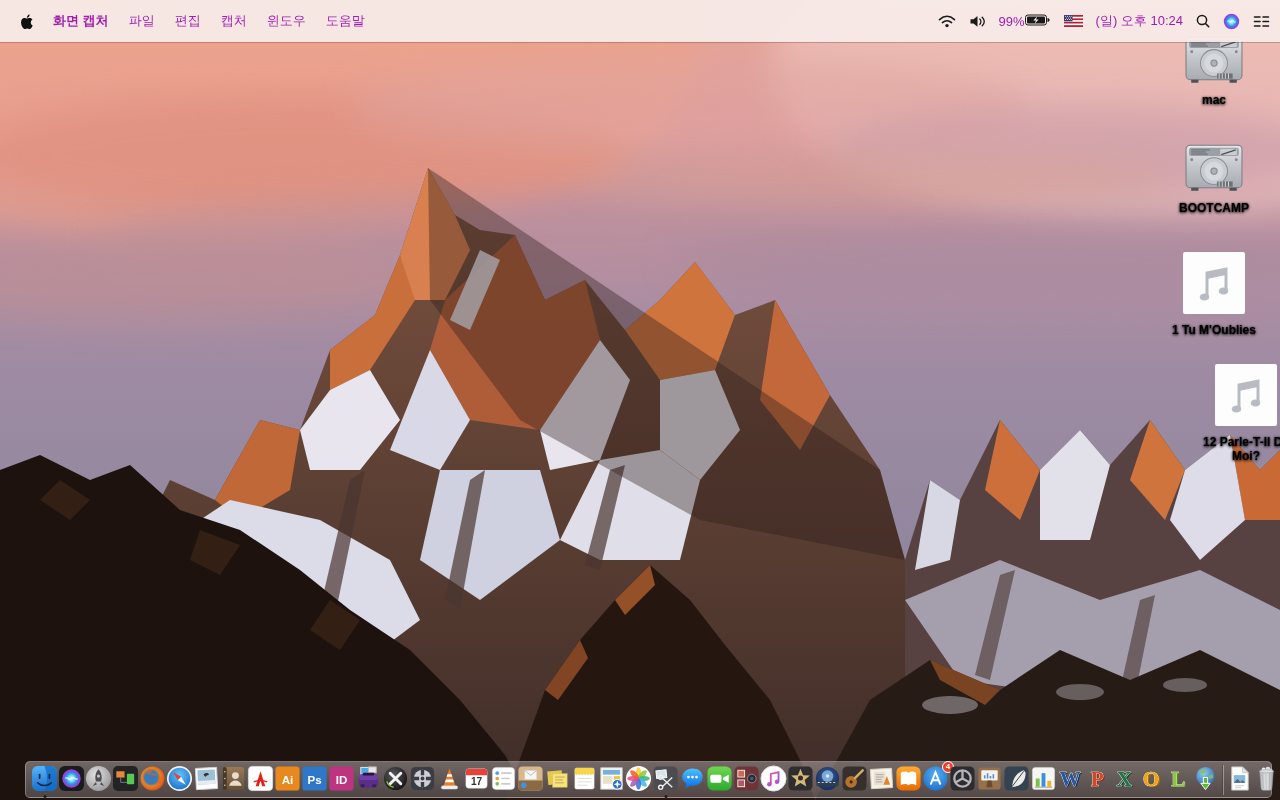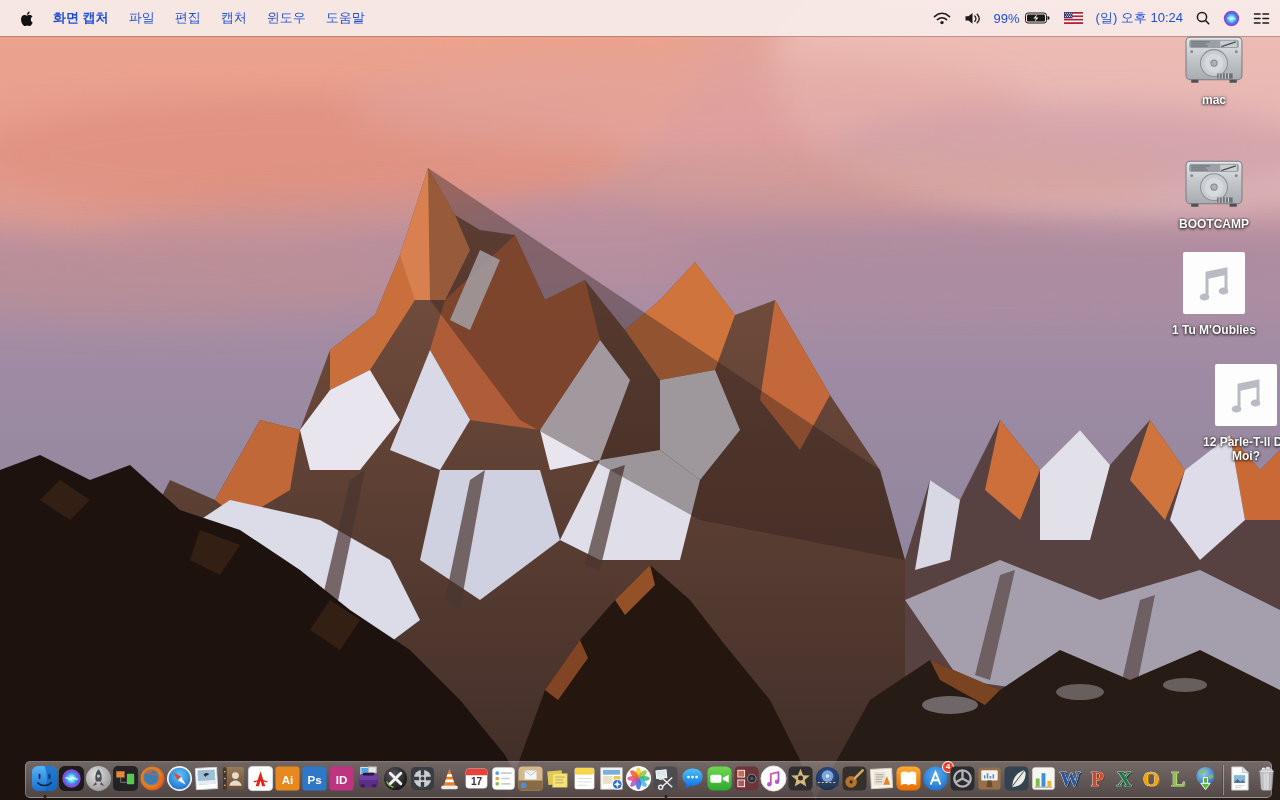--- a/index.html
+++ b/index.html
@@ -1,36 +1,36 @@
 <!DOCTYPE html>
 <html><head>
 <meta charset="utf-8">
 <style>
   *{margin:0;padding:0;box-sizing:border-box}
   html,body{width:1280px;height:800px;overflow:hidden;background:#8f8298;
     font-family:"Liberation Sans","DejaVu Sans",sans-serif;-webkit-font-smoothing:antialiased}
   #wallpaper{position:absolute;inset:0;z-index:0}
 
   
-  #menubar{position:absolute;top:0;left:0;right:0;height:36px;z-index:50;
+  #menubar{position:absolute;top:0;left:0;right:0;height:42px;z-index:50;
     background:rgba(248,236,233,.93);display:flex;align-items:center;
-    padding:0 10px;font-size:13px;color:#1d4ed8;
+    padding:0 10px;font-size:13px;color:#a21caf;
     box-shadow:0 1px 0 rgba(90,45,45,.3)}
   .menu-left{display:flex;align-items:center}
   .apple{padding:0 10px;display:flex;align-items:center}
   .app-name{font-weight:bold;padding:0 10px}
   .menu-item{padding:0 10px;white-space:nowrap}
   .menu-right{margin-left:auto;display:flex;align-items:center;gap:13px}
-  .status{display:flex;align-items:center;gap:5px}
+  .status{display:flex;}
   .mb-txt{white-space:nowrap}
 
   
   .desk-item{position:absolute;width:124px;display:flex;flex-direction:column;
     align-items:center;gap:5px;z-index:10}
-  .desk-label{font-size:12px;font-weight:bold;color:#ffffff;text-align:center;line-height:1.2;
+  .desk-label{font-size:12px;font-weight:bold;color:#000000;text-align:center;line-height:1.2;
     text-shadow:0 1px 3px rgba(0,0,0,.9),0 0 2px rgba(0,0,0,.6);max-width:110px}
 
   
   #dock{position:absolute;left:25px;right:8px;bottom:2px;height:37px;z-index:50;
     background:linear-gradient(rgba(168,158,158,.6),rgba(120,112,114,.55));
     border:1px solid rgba(255,255,255,.28);border-radius:5px;
     display:flex;align-items:center;justify-content:space-between;padding:0 5px}
   .dock-item{position:relative;width:27px;height:29px;flex:0 0 auto}
   .dock-item svg{width:27px;height:27px;display:block}
   .dock-item.running::after{content:'';position:absolute;left:50%;bottom:-4px;
@@ -297,21 +297,21 @@
    <circle cx="28" cy="26" r="9" fill="#d6dade"></circle>
    <circle cx="28" cy="26" r="3" fill="#aeb2b6" stroke="#84888c"></circle>
    <circle cx="6.5" cy="15" r="1.4" fill="#888"></circle>
           <circle cx="49.5" cy="15" r="1.4" fill="#888"></circle>
    <rect x="31" y="36" width="15" height="5" fill="#6e7276"></rect>
    <path d="M33 36v5M36 36v5M39 36v5M42 36v5" stroke="#d8dadc" stroke-width=".9"></path>
    <path d="M6 42h7v3H6zM43 42h7v3h-7z" fill="#4e5256"></path>
  </svg></span>
     <span class="desk-label">mac</span>
     </div>
-    <div class="desk-item" style="top: 160px; left: 1152px;">
+    <div class="desk-item" style="top: 144px; left: 1152px;">
       <span><svg width="58" height="48" viewBox="0 0 56 46">
    <rect x="1" y="1" width="54" height="41" rx="4" fill="url(#gDrive)" stroke="#7a7e82"></rect>
    <rect x="4" y="3.5" width="48" height="8" rx="2" fill="#9aa0a6"></rect>
    <path d="M6 5.5h18M6 7.5h14M6 9.5h16" stroke="#5e6266" stroke-width=".8"></path>
    <rect x="34" y="4.5" width="16" height="6" fill="#caced0"></rect>
    <path d="M35 10l14-4.5" stroke="#4a4e52" stroke-width="1.2"></path>
    <circle cx="28" cy="26" r="13" fill="#c9cdd1" stroke="#8a8f94"></circle>
    <circle cx="28" cy="26" r="9" fill="#d6dade"></circle>
    <circle cx="28" cy="26" r="3" fill="#aeb2b6" stroke="#84888c"></circle>
    <circle cx="6.5" cy="15" r="1.4" fill="#888"></circle>

